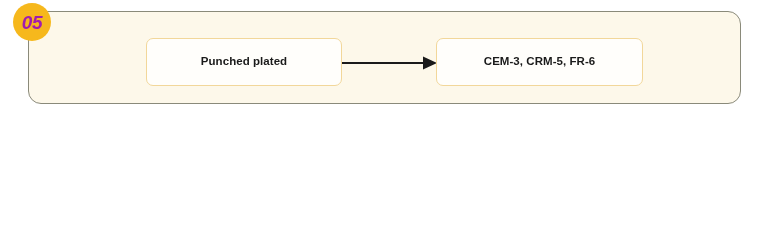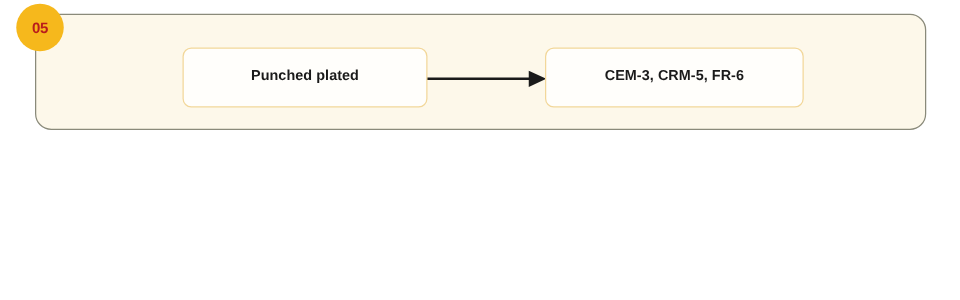--- a/index.html
+++ b/index.html
@@ -43,25 +43,26 @@
     height: 38px;
     box-sizing: border-box;
     border-radius: 50%;
     background: #F6B81C;
     display: flex;
     align-items: center;
     justify-content: center;
     z-index: 5;
   }
   .step-badge-label {
-    font-size: 12px;
+    font-size: 19px;
     font-weight: bold;
-    color: #b91c1c;
+    color: #a21caf;
     letter-spacing: -0.3px;
     line-height: 1;
+    font-style: italic;
   }
 
   
   .node {
     position: absolute;
     box-sizing: border-box;
     background: #FFFEFB;
     border: 1.3px solid #F2D79A;
     border-radius: 7px;
     display: flex;

